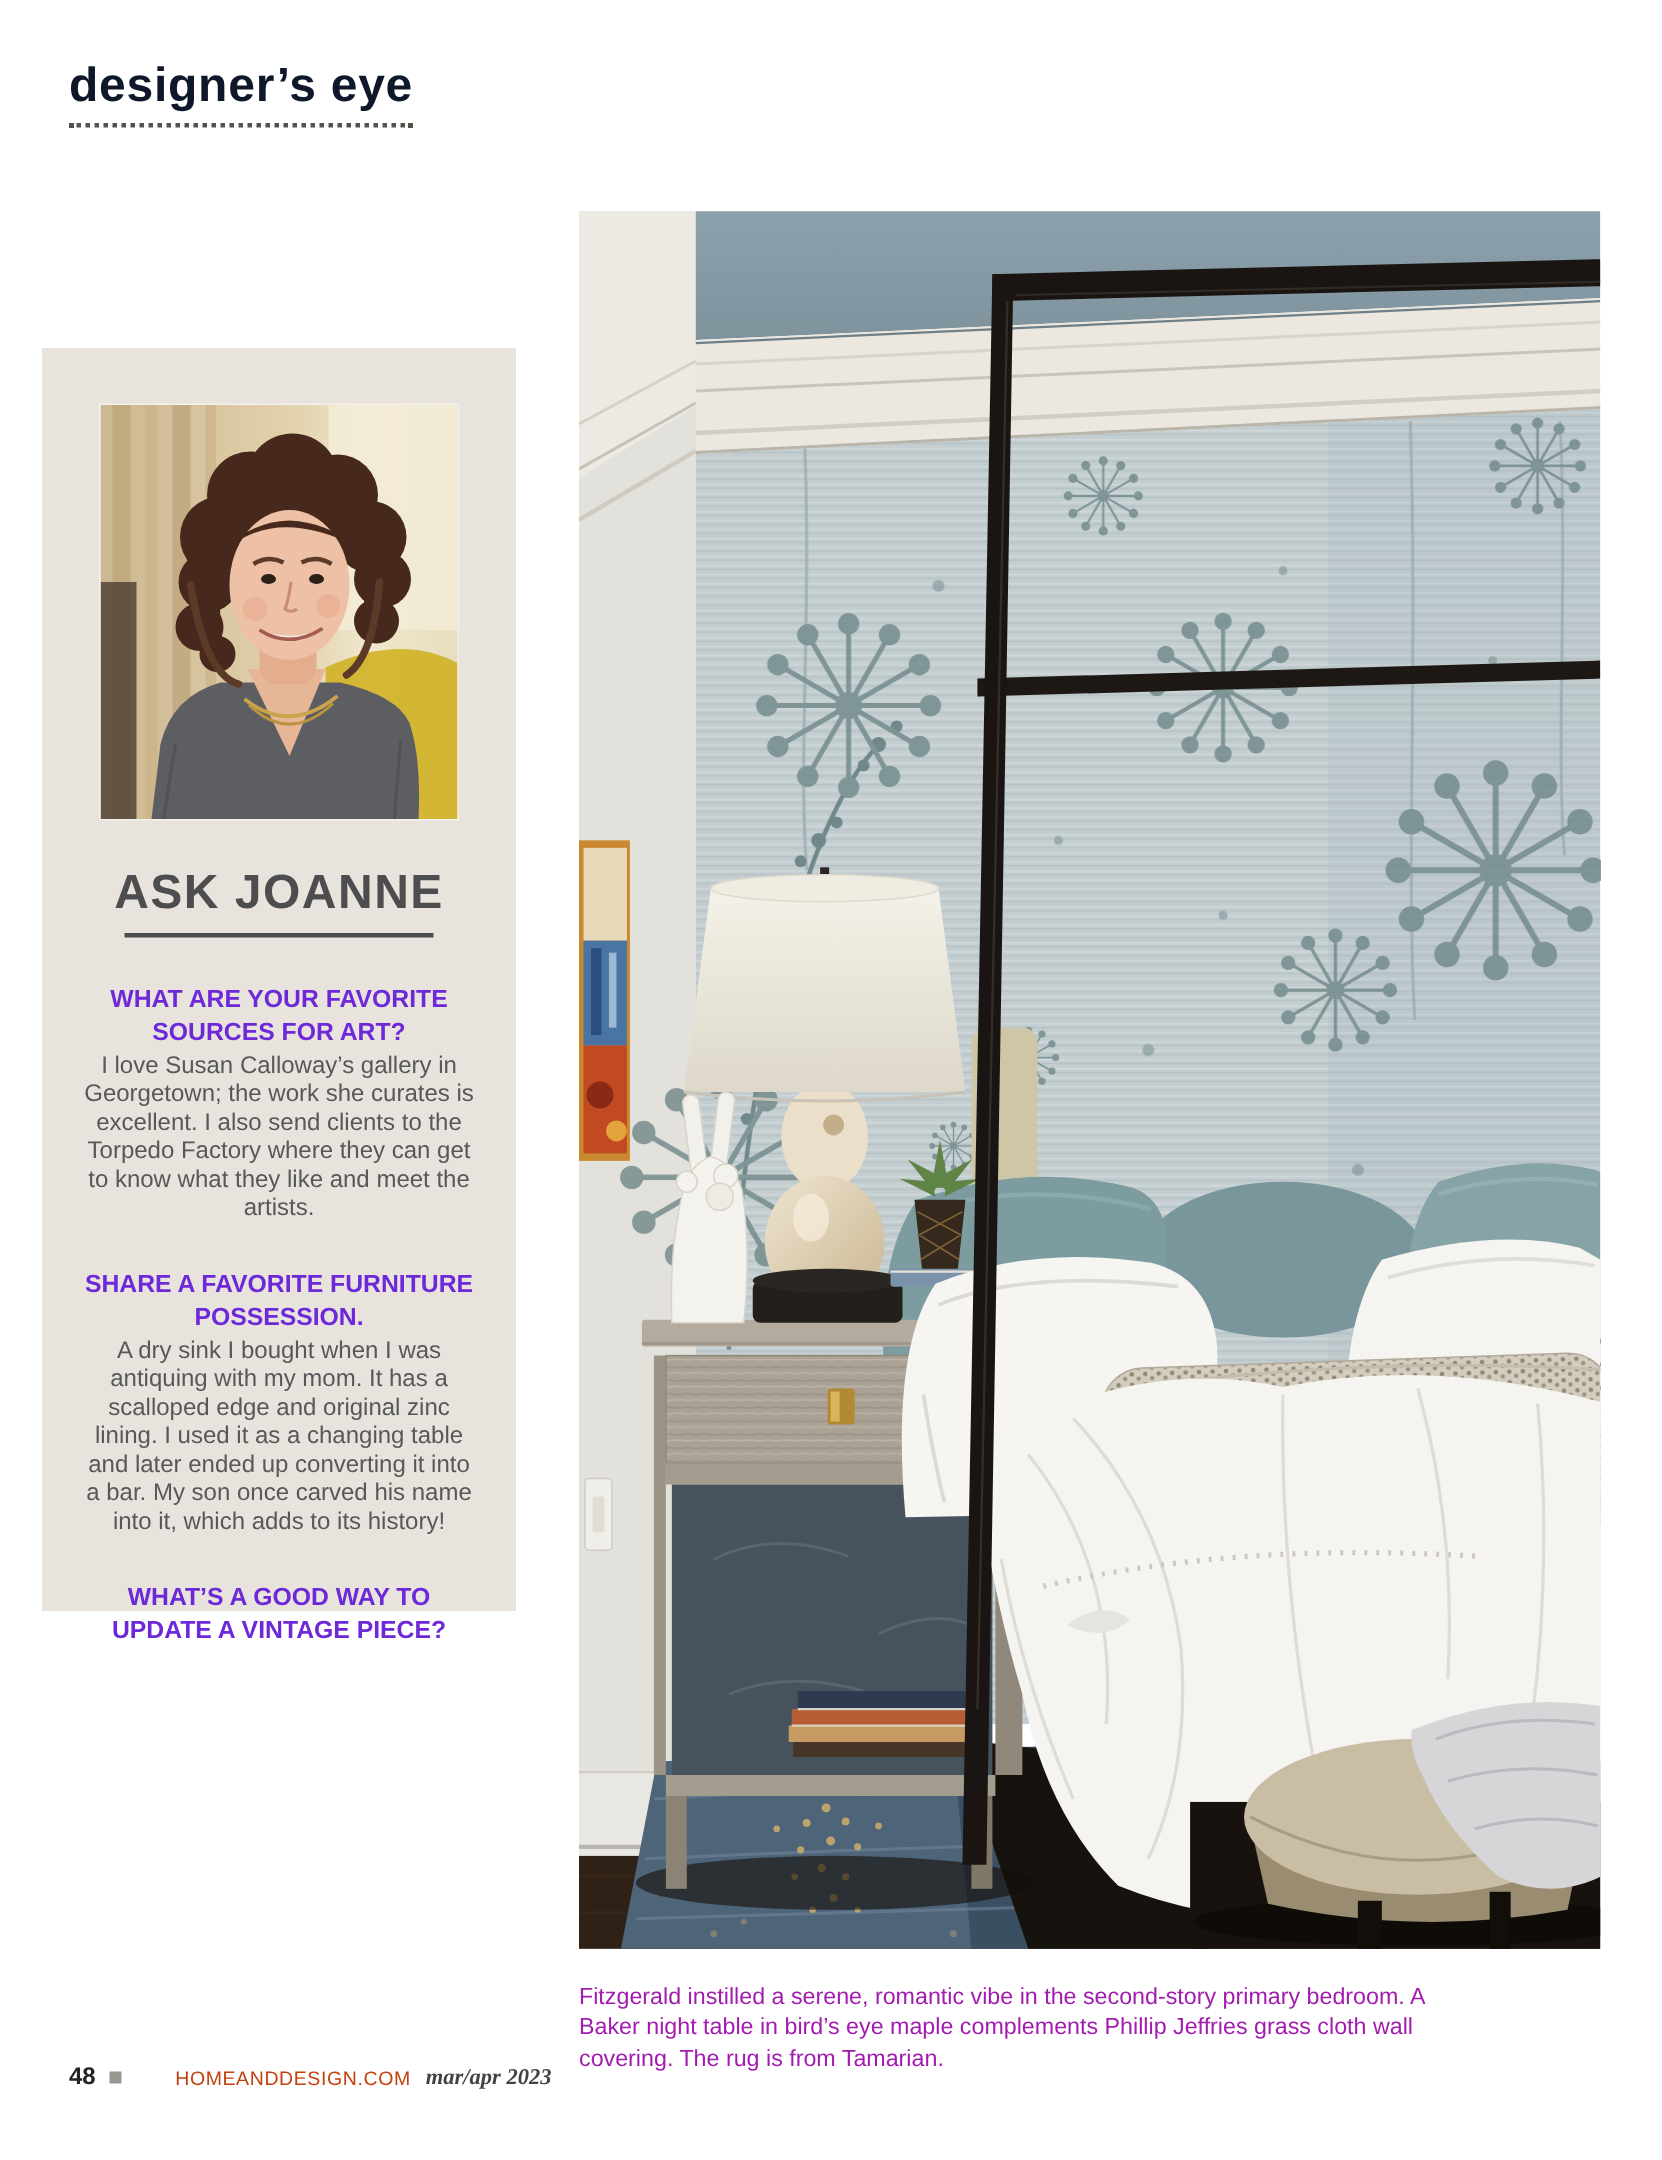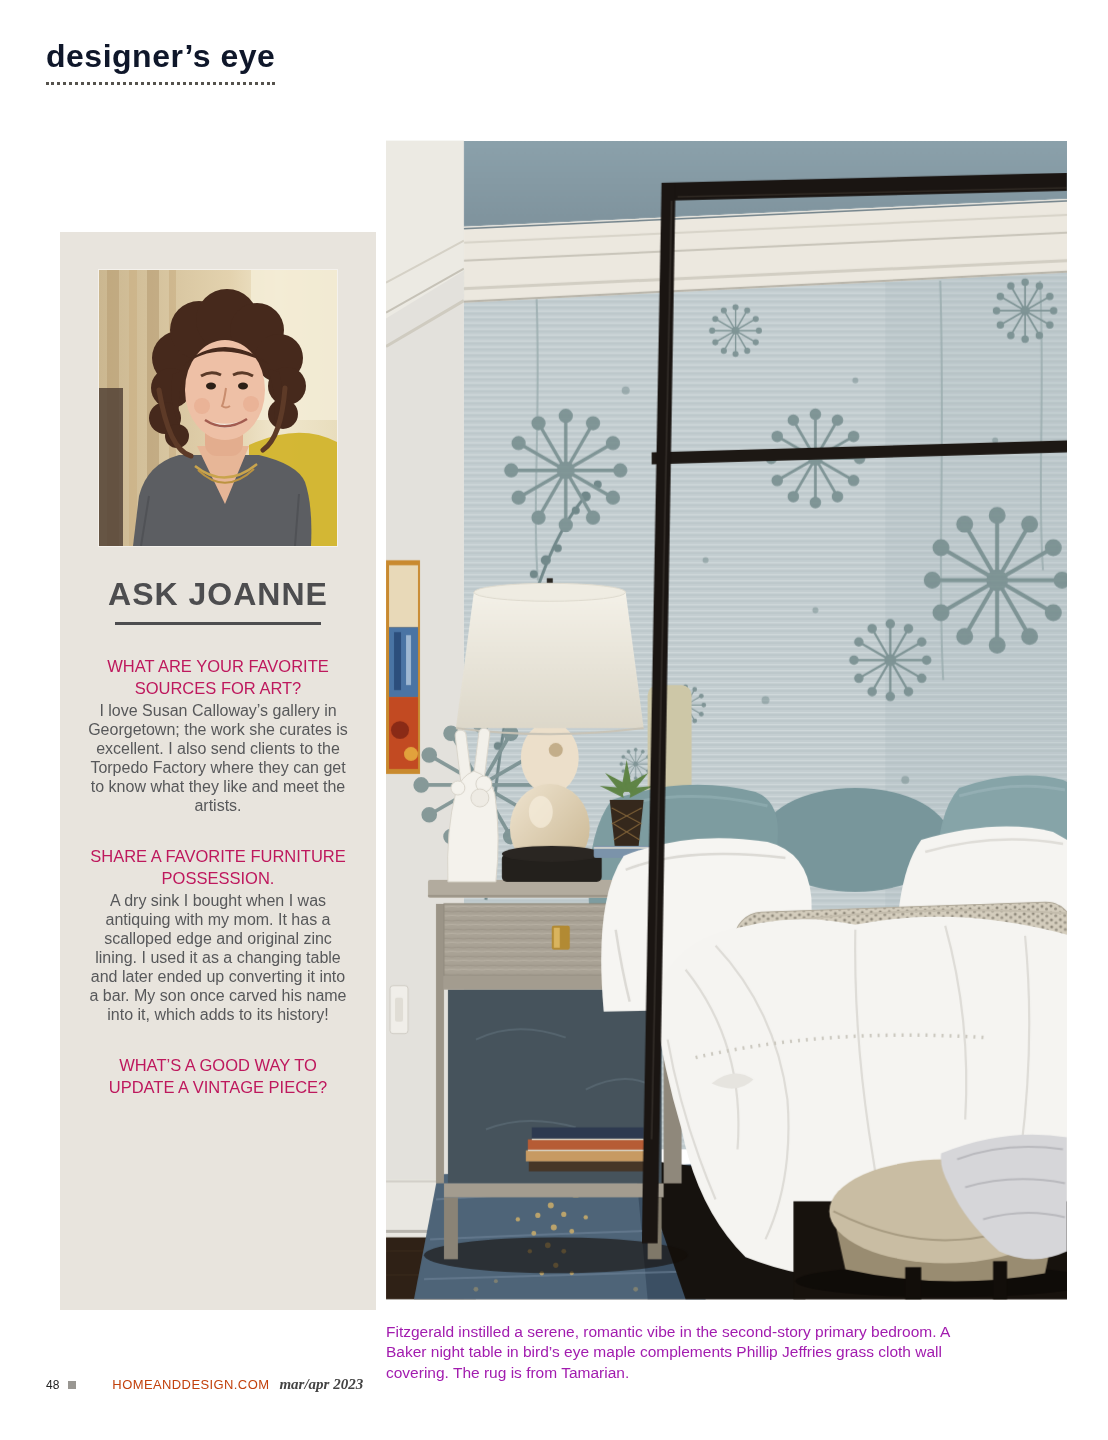--- a/index.html
+++ b/index.html
@@ -6,41 +6,41 @@
   .page{position:relative;width:1108px;height:1440px;background:#ffffff;overflow:hidden;
         font-family:"Liberation Sans",sans-serif;color:#242120;}
 
   
   .section-header{position:absolute;left:46px;top:38px;}
   .section-header h1{margin:0;font-family:Liberation Sans, sans-serif;
       font-weight:700;font-size:32px;letter-spacing:.5px;color:#0f172a;
       display:inline-block;border-bottom:3px dotted #55524d;padding-bottom:7px;}
 
   
-  .sidebar{position:absolute;left:60px;top:232px;width:316px;height:1078px;background:#e8e4dd;}
+  .sidebar{position:absolute;left:28px;top:232px;width:316px;height:842px;background:#e8e4dd;}
   .portrait{width:238px;height:276px;margin:38px auto 0;display:block;background:#d9c6a5;
       outline:1px solid #f4f1ec;}
   .ask-title{margin:30px 0 0;text-align:center;font-size:32px;font-weight:700;
       letter-spacing:1px;color:#4d4d4f;}
   .ask-rule{width:206px;height:3px;background:#4d4d4f;margin:9px auto 0;}
   .qa{margin:30px 26px 0;text-align:center;}
-  .qa .q{margin:0 0 2px;font-size:16.5px;line-height:22px;font-weight:400;color:#be185d;}
+  .qa .q{margin:0 0 2px;font-size:16.5px;line-height:22px;font-weight:700;color:#6d28d9;}
   .qa .a{margin:0;font-size:16px;line-height:19px;color:#57585a;}
 
   
   .photo-wrap{position:absolute;left:386px;top:140px;width:681px;height:1160px;overflow:hidden;}
   .photo-wrap svg{display:block;}
 
   
   .caption{position:absolute;left:386px;top:1306px;width:582px;
       font-size:15.5px;line-height:20.5px;color:#a21caf;}
 
   
   .folio{position:absolute;left:46px;top:1376px;display:flex;align-items:center;}
-  .folio .num{font-size:12px;font-weight:400;color:#232323;}
+  .folio .num{font-size:16px;font-weight:700;color:#232323;}
   .folio .sq{width:8px;height:8px;background:#999792;margin:0 8px 0 9px;}
   .folio .site{font-size:13px;letter-spacing:.4px;color:#c2410c;margin-left:28px;}
   .folio .issue{font-family:"Liberation Serif",serif;font-style:italic;font-size:15px;
       color:#434343;margin-left:10px;font-weight:bold;}
 </style>
 </head>
 <body>
 
 <div class="page">
 

